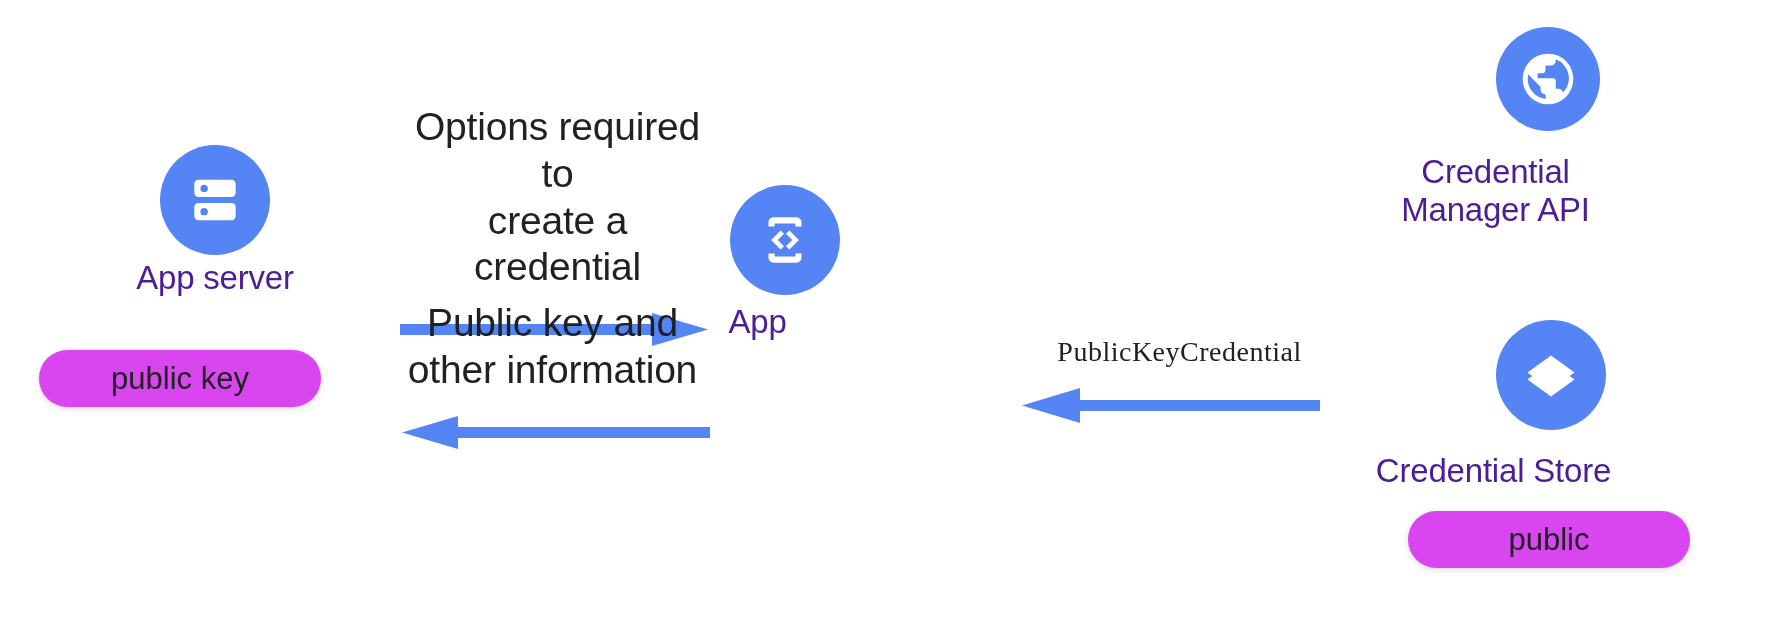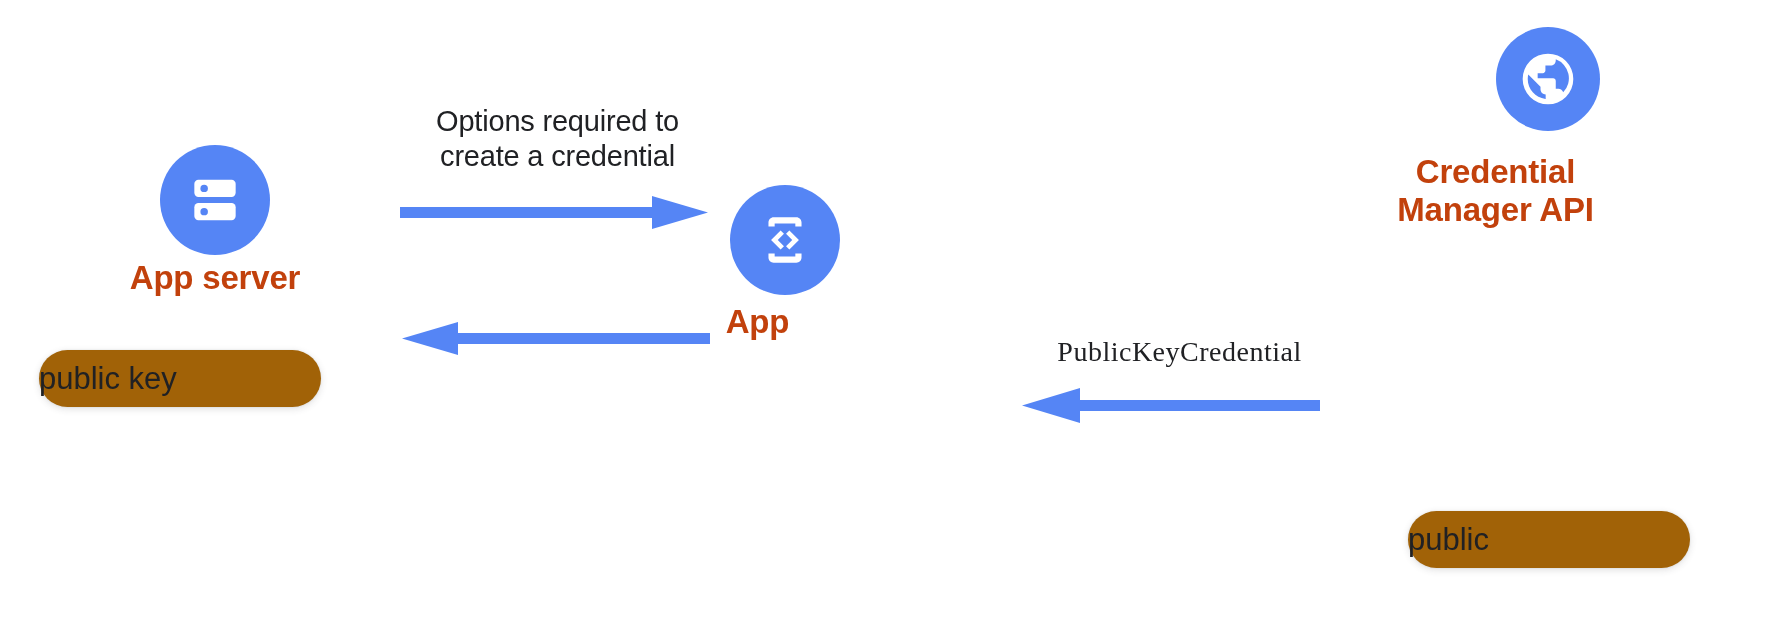--- a/index.html
+++ b/index.html
@@ -33,45 +33,45 @@
     background: #5585F5;
     display: flex;
     align-items: center;
     justify-content: center;
   }
   .node-label {
     text-align: center;
     font-size: 33px;
     line-height: 1.16;
     letter-spacing: -0.2px;
-    color: #c2410c;
-    font-weight: 700;
+    color: #4c1d95;
+    font-weight: 400;
     white-space: pre-line;
   }
 
   
   .pill {
     position: absolute;
-    background: #a16207;
+    background: #d946ef;
     border-radius: 999px;
     display: flex;
     align-items: center;
-    justify-content: flex-start;
+    justify-content: center;
     font-size: 31px;
     color: #202124;
     box-shadow: 0 2px 7px rgba(60,64,67,0.16), 0 0 2px rgba(60,64,67,0.12);
   }
 
   
   .flow {
     position: absolute;
   }
   .flow-caption {
     text-align: center;
-    font-size: 29px;
+    font-size: 39px;
     line-height: 1.2;
     color: #202124;
     white-space: pre-line;
     letter-spacing: -0.2px;
   }
   .flow-caption.mono {
     font-family: Liberation Serif, serif;
     font-size: 28px;
     letter-spacing: 0.5px;
     margin-left: 39px;
@@ -104,20 +104,22 @@
   <div class="flow" style="left:400px; top:104px; width:315px;">
     <div class="flow-caption">Options required to
 create a credential</div>
     <svg class="arrow-svg" width="315" height="50" viewBox="0 0 315 50" style="margin-top:14px;">
       <rect x="0" y="19" width="265" height="11" fill="#5585F5"></rect>
       <polygon points="252,8 252,41 308,24.5" fill="#5585F5"></polygon>
     </svg>
   </div>
 
   <div class="flow" style="left:395px; top:300px; width:315px;">
+    <div class="flow-caption">Public key and
+other information</div>
     <svg class="arrow-svg" width="315" height="50" viewBox="0 0 315 50" style="margin-top:14px;">
       <rect x="50" y="19" width="265" height="11" fill="#5585F5"></rect>
       <polygon points="63,8 63,41 7,24.5" fill="#5585F5"></polygon>
     </svg>
   </div>
 
   <div class="node" style="left:730px; top:185px; width:110px;">
     <div class="circle-icon" style="width:110px; height:110px;">
       <svg width="62" height="62" viewBox="0 0 24 24" aria-hidden="true">
         <path d="M7.6 3.2h8.8c1.1 0 2 0.9 2 2v1.6h-2.4V5.6H8v1.2H5.6V5.2c0-1.1 0.9-2 2-2z" fill="#ffffff"></path>
@@ -141,18 +143,27 @@
   <div class="node" style="left:1493px; top:27px; width:110px;">
     <div class="circle-icon" style="width:104px; height:104px;">
       <svg width="62" height="62" viewBox="0 0 24 24" aria-hidden="true">
         <path fill="#ffffff" d="M12 2.2A9.8 9.8 0 1 0 12 21.8 9.8 9.8 0 0 0 12 2.2zm-1 17.5c-3.86-.49-6.85-3.78-6.85-7.7 0-.6.08-1.17.21-1.72L9.1 15v1c0 1.1.9 2 2 2v1.7zm6.9-2.54c-.26-.81-1-1.41-1.9-1.41h-1v-3c0-.55-.45-1-1-1h-6v-2h2c.55 0 1-.45 1-1V6.8h2c1.1 0 2-.9 2-2v-.41a7.84 7.84 0 0 1 2.9 12.77z"></path>
       </svg>
     </div>
     <div class="node-label" style="margin-top:22px; width:320px; margin-left:-105px;">Credential
 Manager API</div>
   </div>
 
+  <div class="node" style="left:1496px; top:320px; width:110px;">
+    <div class="circle-icon" style="width:110px; height:110px;">
+      <svg width="60" height="60" viewBox="0 0 24 24" aria-hidden="true">
+        <polygon points="12,4.2 21.4,11 12,17.8 2.6,11" fill="#ffffff"></polygon>
+        <polygon points="12,20.6 2.6,13.8 5.1,11.95 12,16.95 18.9,11.95 21.4,13.8" fill="#ffffff"></polygon>
+      </svg>
+    </div>
+    <div class="node-label" style="margin-top:22px; width:340px; margin-left:-115px;">Credential Store</div>
+  </div>
 
   <div class="pill" style="left:1408px; top:511px; width:282px; height:57px;">
     <span>public</span>
   </div>
 
 </div>
 
 </body></html>

